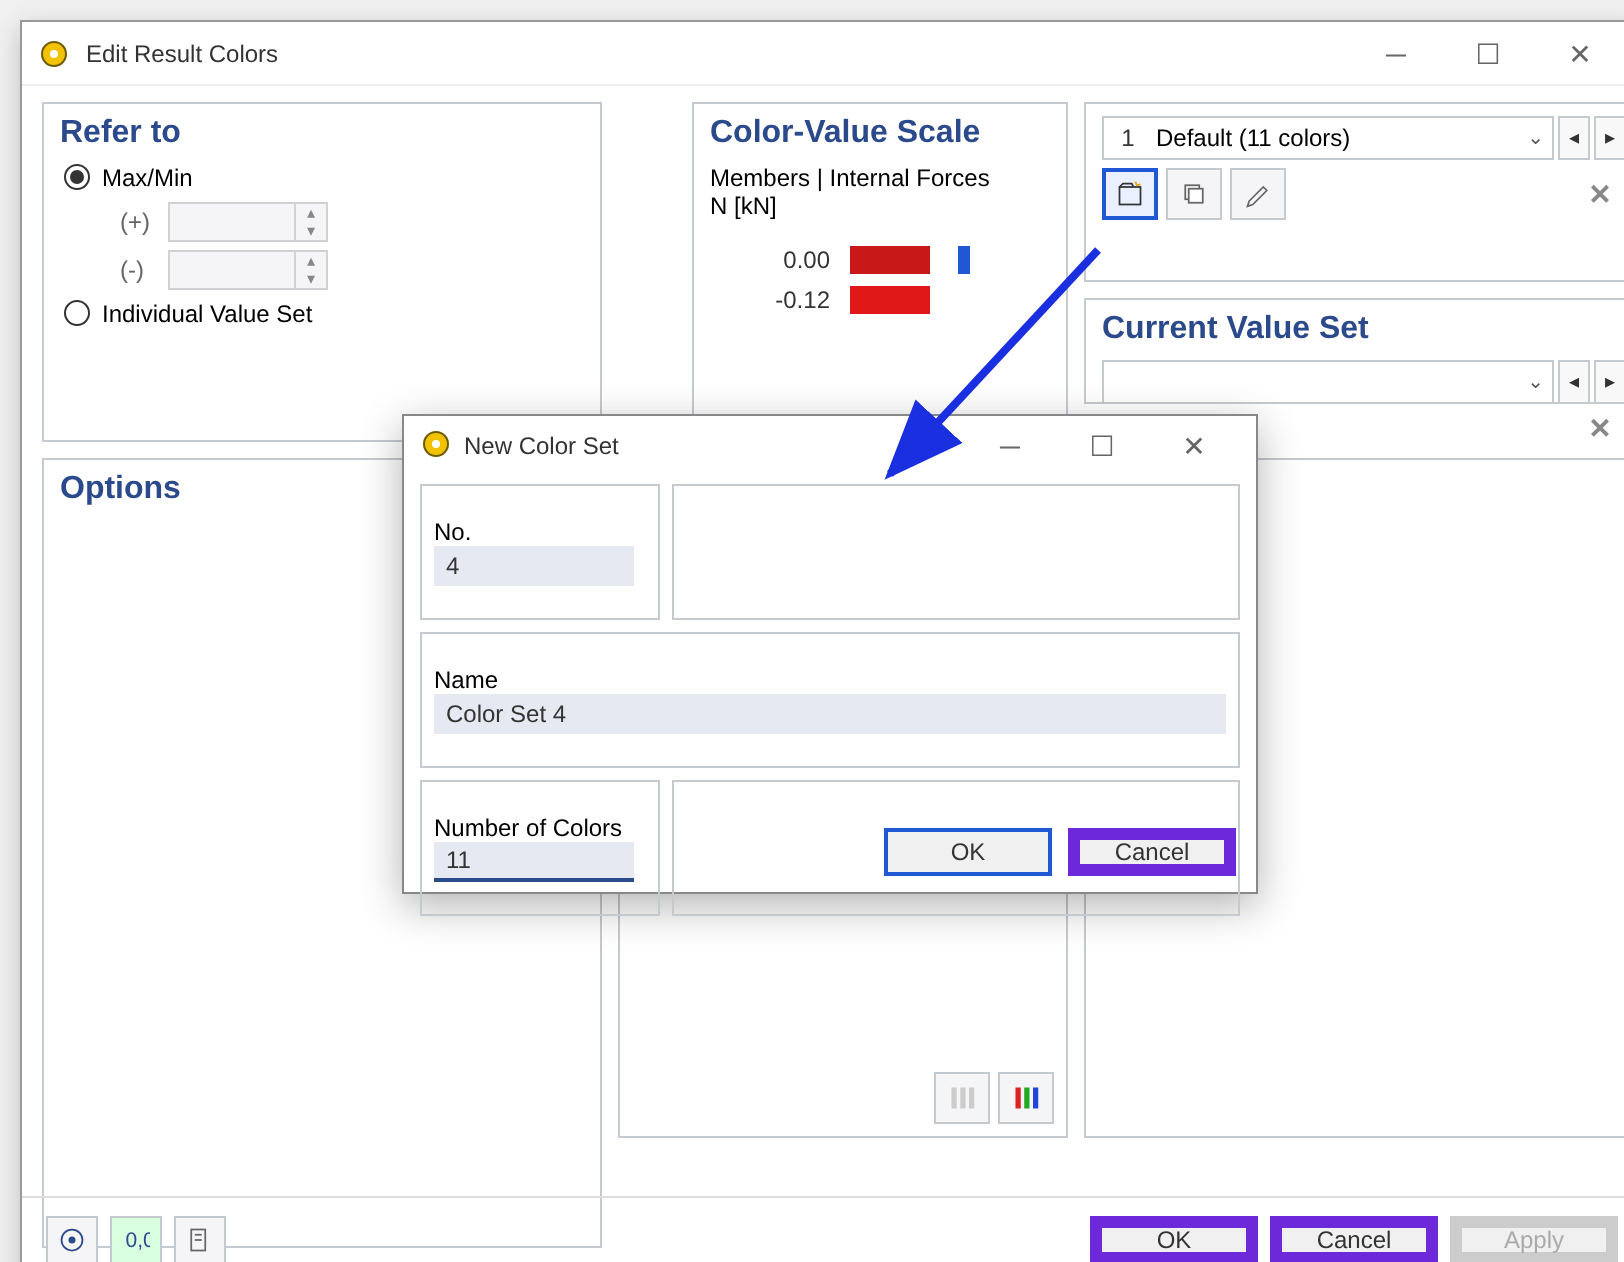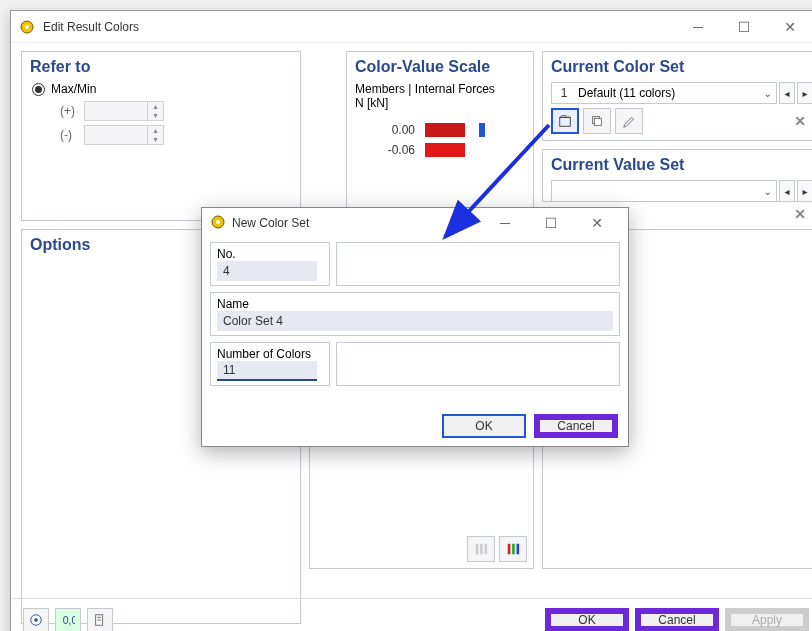--- a/index.html
+++ b/index.html
@@ -6,21 +6,21 @@
   body { margin: 0; background: #f0f0f0; padding: 10px; }
   .window { width: 812px; height: 631px; background: #fff; border: 1px solid #999; box-shadow: 0 4px 12px rgba(0,0,0,.2); position: relative; }
   .titlebar { height: 32px; display: flex; align-items: center; padding: 0 8px; border-bottom: 1px solid #eee; }
   .titlebar .icon { width: 16px; height: 16px; margin-right: 8px; }
   .titlebar .title { flex: 1; color: #333; }
   .win-controls { display: flex; gap: 0; }
   .win-btn { width: 46px; height: 30px; display: flex; align-items: center; justify-content: center; color: #666; font-size: 14px; cursor: default; }
   .content { padding: 8px 10px; display: grid; grid-template-columns: 280px 1fr 280px; gap: 8px; }
   .group { border: 1px solid #c5c9d0; background: #fff; padding: 6px 8px 8px; }
   .group .legend { color: #2b4a8b; font-weight: 600; margin-bottom: 6px; font-size: 16px; }
-  .radio-row { display:flex; align-items:flex-end; gap:6px; margin: 5px 0; padding-left: 2px;}
+  .radio-row { display:flex; align-items:flex-start; gap:6px; margin: 5px 0; padding-left: 2px;}
   .radio { width:13px; height:13px; border:1px solid #333; border-radius:50%; display:inline-flex; align-items:center; justify-content:center;}
   .radio.checked::after{content:'';width:7px;height:7px;background:#333;border-radius:50%;}
   .limits-input { display:flex; align-items:center; gap:4px; margin-left:30px; margin-bottom:4px;}
   .limits-input .lbl{width:20px; color:#666;}
   .spinner { width:80px; height:20px; background:#f5f5f7; border:1px solid #d0d0d5; display:flex;}
   .spinner .val{flex:1;}
   .spinner .arrows{width:16px; display:flex; flex-direction:column;}
   .spinner .ar{flex:1; display:flex;align-items:center;justify-content:center;color:#888;font-size:8px;border-left:1px solid #d0d0d5;}
   .col-mid-top{display:flex;flex-direction:column;margin-left:37px;}
   .scale-row{display:flex;align-items:flex-start;justify-content:flex-end;gap:10px;margin:3px 0;padding-right:40px;}
@@ -45,21 +45,21 @@
   .big-col{height:170px;}
   .footer{position:absolute;left:0;right:0;bottom:0;height:42px;border-top:1px solid #ddd;display:flex;align-items:center;padding:0 12px;gap:6px;}
   .footer .sp{flex:1;}
   .btn{min-width:84px;height:24px;border:6px solid #6d28d9;background:#f0f0f0;display:flex;align-items:center;justify-content:center;color:#333;}
   .btn.disabled{color:#aaa;border-color:#ccc;}
   
   .dialog{position:absolute;left:190px;top:196px;width:428px;height:240px;background:#fff;border:1px solid #888;box-shadow:0 6px 20px rgba(0,0,0,.3);z-index:10;}
   .dialog .dlg-title{height:30px;display:flex;align-items:center;padding:0 8px;}
   .dialog .dlg-title .dt{flex:1;color:#333;}
   .dlg-body{padding:4px 8px;display:grid;grid-template-columns:120px 1fr;gap:6px;}
-  .field-group{border:1px solid #c5c9d0;padding:4px 6px;}
+  .field-group{border:1px solid #c5c9d0;padding:16px 6px;}
   .field-input{width:100%;height:20px;background:#e6e9f2;border:none;padding:0 6px;color:#333;}
   .field-input.underlined{background:#e6e9f2;border-bottom:2px solid #2b4a8b;}
   .empty-group{border:1px solid #c5c9d0;}
   .dlg-footer{position:absolute;right:10px;bottom:8px;display:flex;gap:8px;}
   .btn.primary{border:2px solid #1f57d4;}
   
   .arrow{position:absolute;z-index:20;pointer-events:none;}
   .smallicon{width:14px;height:14px;}
 </style>
 </head>
@@ -102,41 +102,44 @@
       <div class="limits-input">
         <span class="lbl">(-)</span>
         <div class="spinner">
             <span class="val"></span>
             <span class="arrows">
               <span class="ar">▴</span>
               <span class="ar">▾</span>
             </span>
           </div>
       </div>
+      <div class="radio-row">
+        <span class="radio"></span>
+        <span>Individual Value Set</span>
+      </div>
     </div>
 
     <div class="group big-col col-mid-top">
       <div class="legend">Color-Value Scale</div>
       <div>Members | Internal Forces</div>
       <div style="margin-bottom:10px;">N [kN]</div>
       <div class="scale-row">
         <span class="scale-val">0.00</span>
         <span class="scale-bar red1"></span>
         <span class="blue-handle"></span>
       </div>
       <div class="scale-row">
-        <span class="scale-val">-0.06</span>
+        <span class="scale-val">-0.12</span>
         <span class="scale-bar red2"></span>
         <span style="width:10px"></span>
       </div>
     </div>
 
     <div style="display:flex;flex-direction:column;gap:8px;">
       <div class="group" style="height:90px;">
-        <div class="legend">Current Color Set</div>
         <div class="curset-row">
           <div class="dropdown">
             <span class="num-badge">1</span>
             <span class="dd-text">Default (11 colors)</span>
             <span class="dd-chev">⌄</span>
           </div>
           <div class="nav-btn">◂</div>
           <div class="nav-btn">▸</div>
         </div>
         <div class="icon-row">

